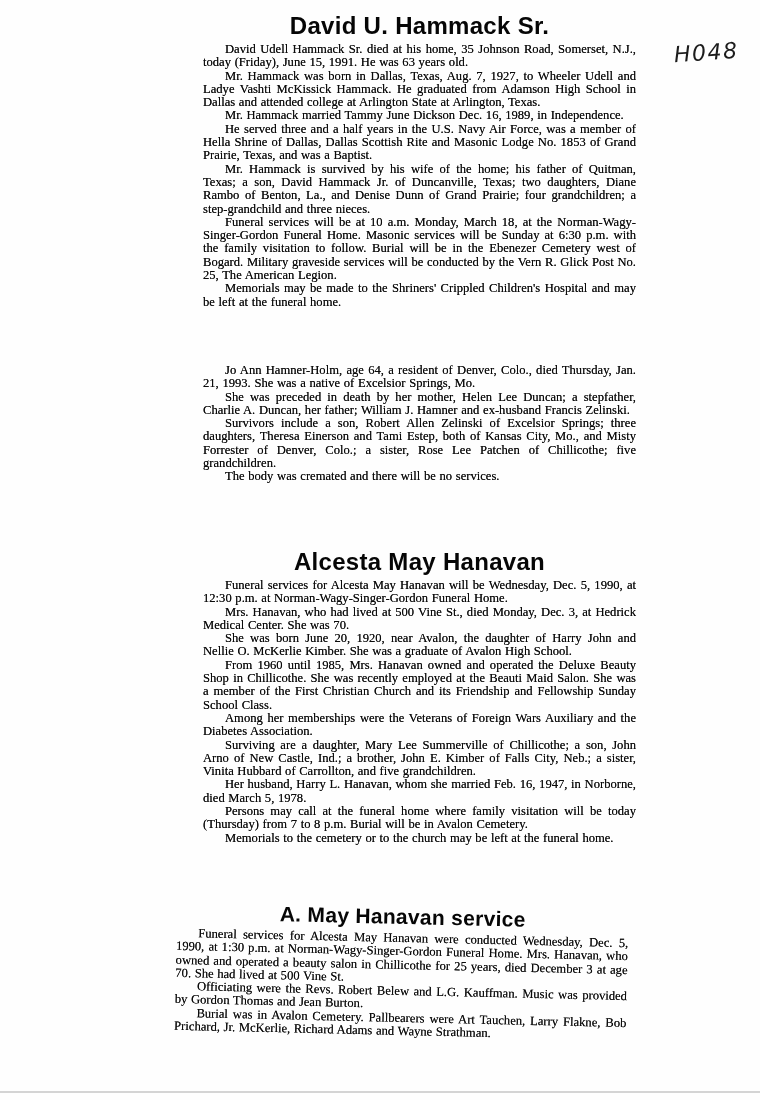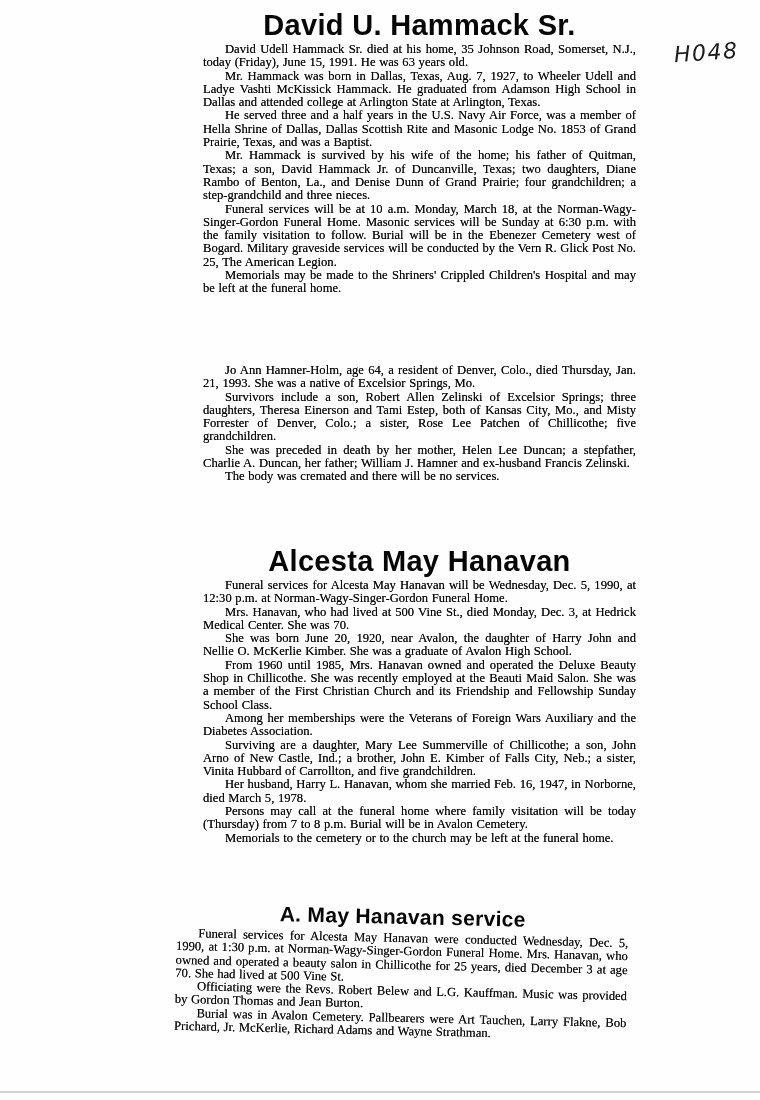--- a/index.html
+++ b/index.html
@@ -17,21 +17,21 @@
     color: #0b0b0b;
   }
   .obit {
     position: absolute;
     left: 203px;
     width: 433px;
   }
   .obit-title {
     font-family: "Liberation Sans", sans-serif;
     font-weight: bold;
-    font-size: 29px;
+    font-size: 24px;
     line-height: 27px;
     text-align: center;
     margin: 0 0 4px 0;
     letter-spacing: 0.3px;
     color: #060606;
   }
   .obit p {
     margin: 0;
     text-indent: 22px;
     text-align: justify;
@@ -80,30 +80,31 @@
 <body>
 
 <div class="page">
 
   <div class="annotation">H048</div>
 
   <section class="obit sec-hammack">
     <h2 class="obit-title">David U. Hammack Sr.</h2>
     <p>David Udell Hammack Sr. died at his home, 35 Johnson Road, Somerset, N.J., today (Friday), June 15, 1991. He was 63 years old.</p>
     <p>Mr. Hammack was born in Dallas, Texas, Aug. 7, 1927, to Wheeler Udell and Ladye Vashti McKissick Hammack. He graduated from Adamson High School in Dallas and attended college at Arlington State at Arlington, Texas.</p>
+    <p>Mr. Hammack married Tammy June Dickson Dec. 16, 1989, in Independence.</p>
     <p>He served three and a half years in the U.S. Navy Air Force, was a member of Hella Shrine of Dallas, Dallas Scottish Rite and Masonic Lodge No. 1853 of Grand Prairie, Texas, and was a Baptist.</p>
     <p>Mr. Hammack is survived by his wife of the home; his father of Quitman, Texas; a son, David Hammack Jr. of Duncanville, Texas; two daughters, Diane Rambo of Benton, La., and Denise Dunn of Grand Prairie; four grandchildren; a step-grandchild and three nieces.</p>
     <p>Funeral services will be at 10 a.m. Monday, March 18, at the Norman-Wagy-Singer-Gordon Funeral Home. Masonic services will be Sunday at 6:30 p.m. with the family visitation to follow. Burial will be in the Ebenezer Cemetery west of Bogard. Military graveside services will be conducted by the Vern R. Glick Post No. 25, The American Legion.</p>
     <p>Memorials may be made to the Shriners' Crippled Children's Hospital and may be left at the funeral home.</p>
   </section>
 
   <section class="obit sec-hamner">
     <p>Jo Ann Hamner-Holm, age 64, a resident of Denver, Colo., died Thursday, Jan. 21, 1993. She was a native of Excelsior Springs, Mo.</p>
+    <p>She was preceded in death by her mother, Helen Lee Duncan; a stepfather, Charlie A. Duncan, her father; William J. Hamner and ex-husband Francis Zelinski.</p>
     <p>Survivors include a son, Robert Allen Zelinski of Excelsior Springs; three daughters, Theresa Einerson and Tami Estep, both of Kansas City, Mo., and Misty Forrester of Denver, Colo.; a sister, Rose Lee Patchen of Chillicothe; five grandchildren.</p>
-    <p>She was preceded in death by her mother, Helen Lee Duncan; a stepfather, Charlie A. Duncan, her father; William J. Hamner and ex-husband Francis Zelinski.</p>
     <p>The body was cremated and there will be no services.</p>
   </section>
 
   <section class="obit sec-hanavan">
     <h2 class="obit-title">Alcesta May Hanavan</h2>
     <p>Funeral services for Alcesta May Hanavan will be Wednesday, Dec. 5, 1990, at 12:30 p.m. at Norman-Wagy-Singer-Gordon Funeral Home.</p>
     <p>Mrs. Hanavan, who had lived at 500 Vine St., died Monday, Dec. 3, at Hedrick Medical Center. She was 70.</p>
     <p>She was born June 20, 1920, near Avalon, the daughter of Harry John and Nellie O. McKerlie Kimber. She was a graduate of Avalon High School.</p>
     <p>From 1960 until 1985, Mrs. Hanavan owned and operated the Deluxe Beauty Shop in Chillicothe. She was recently employed at the Beauti Maid Salon. She was a member of the First Christian Church and its Friendship and Fellowship Sunday School Class.</p>
     <p>Among her memberships were the Veterans of Foreign Wars Auxiliary and the Diabetes Association.</p>

